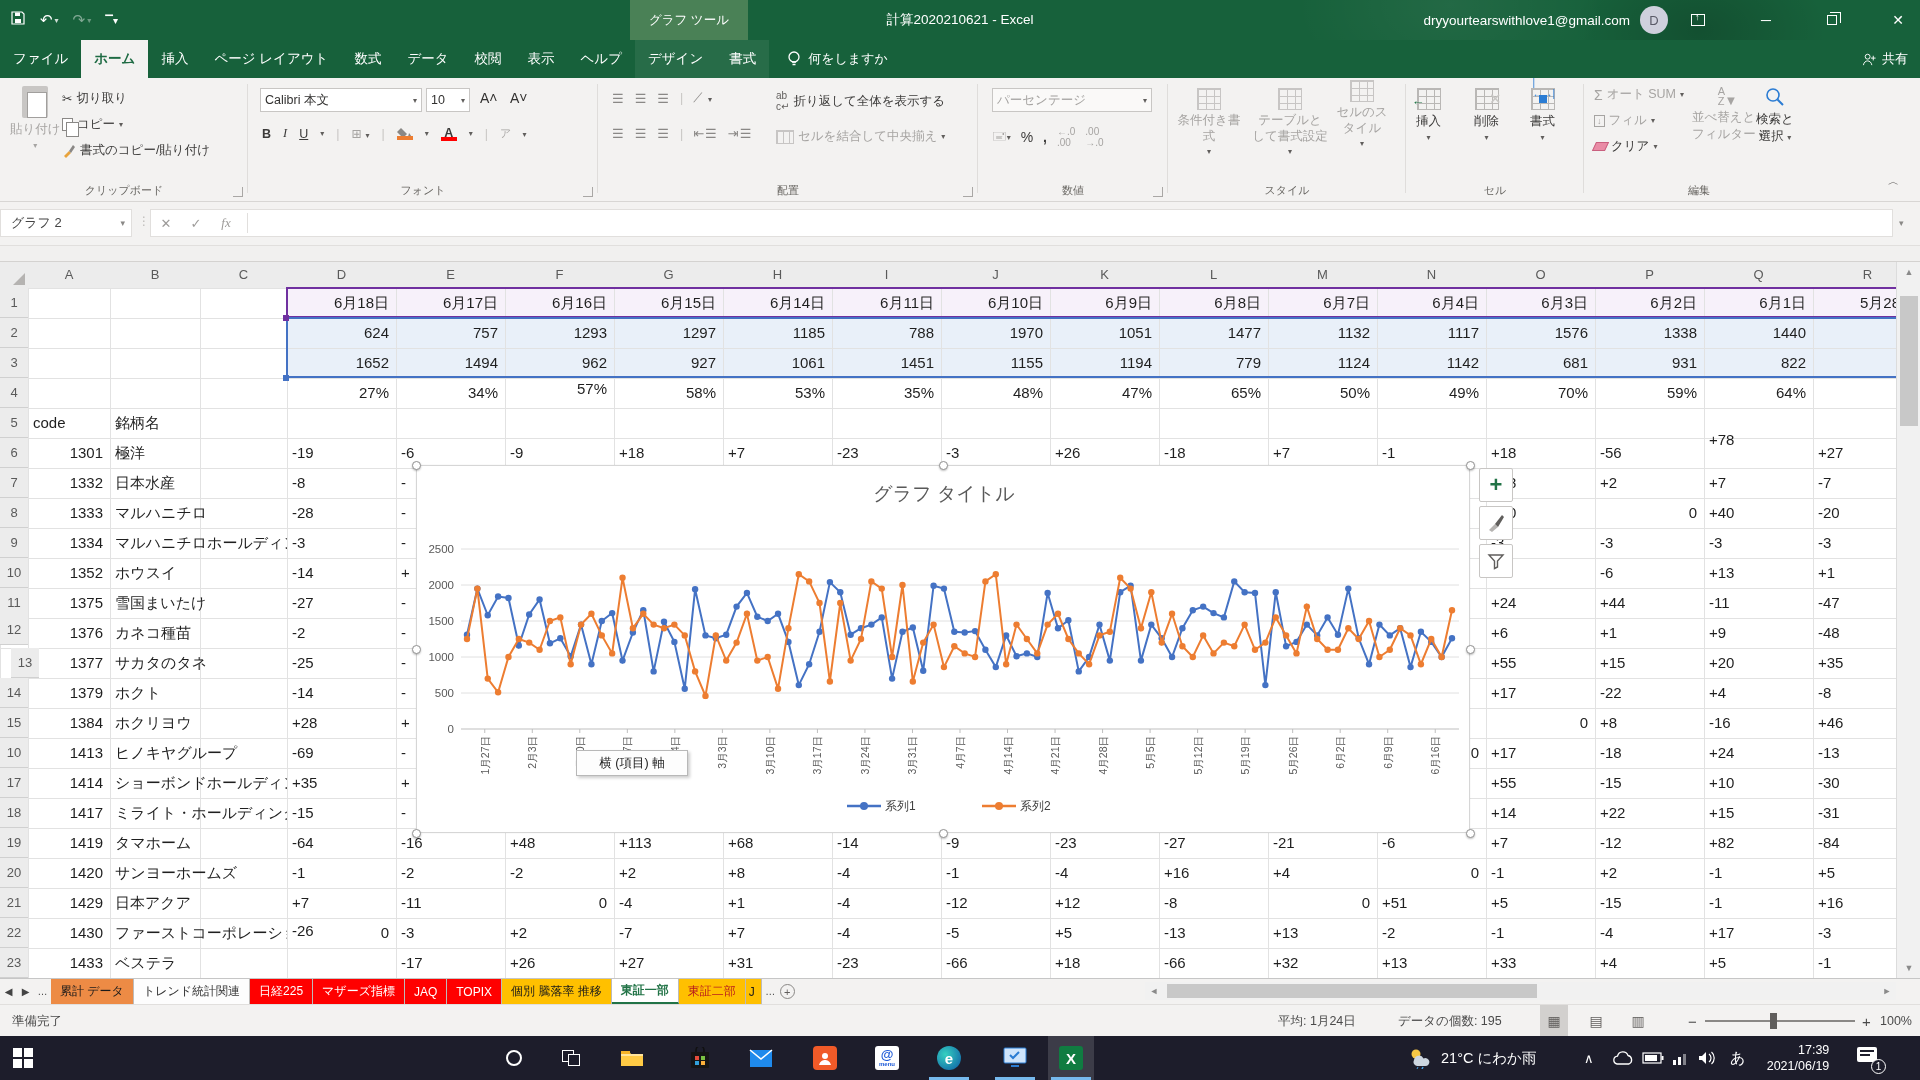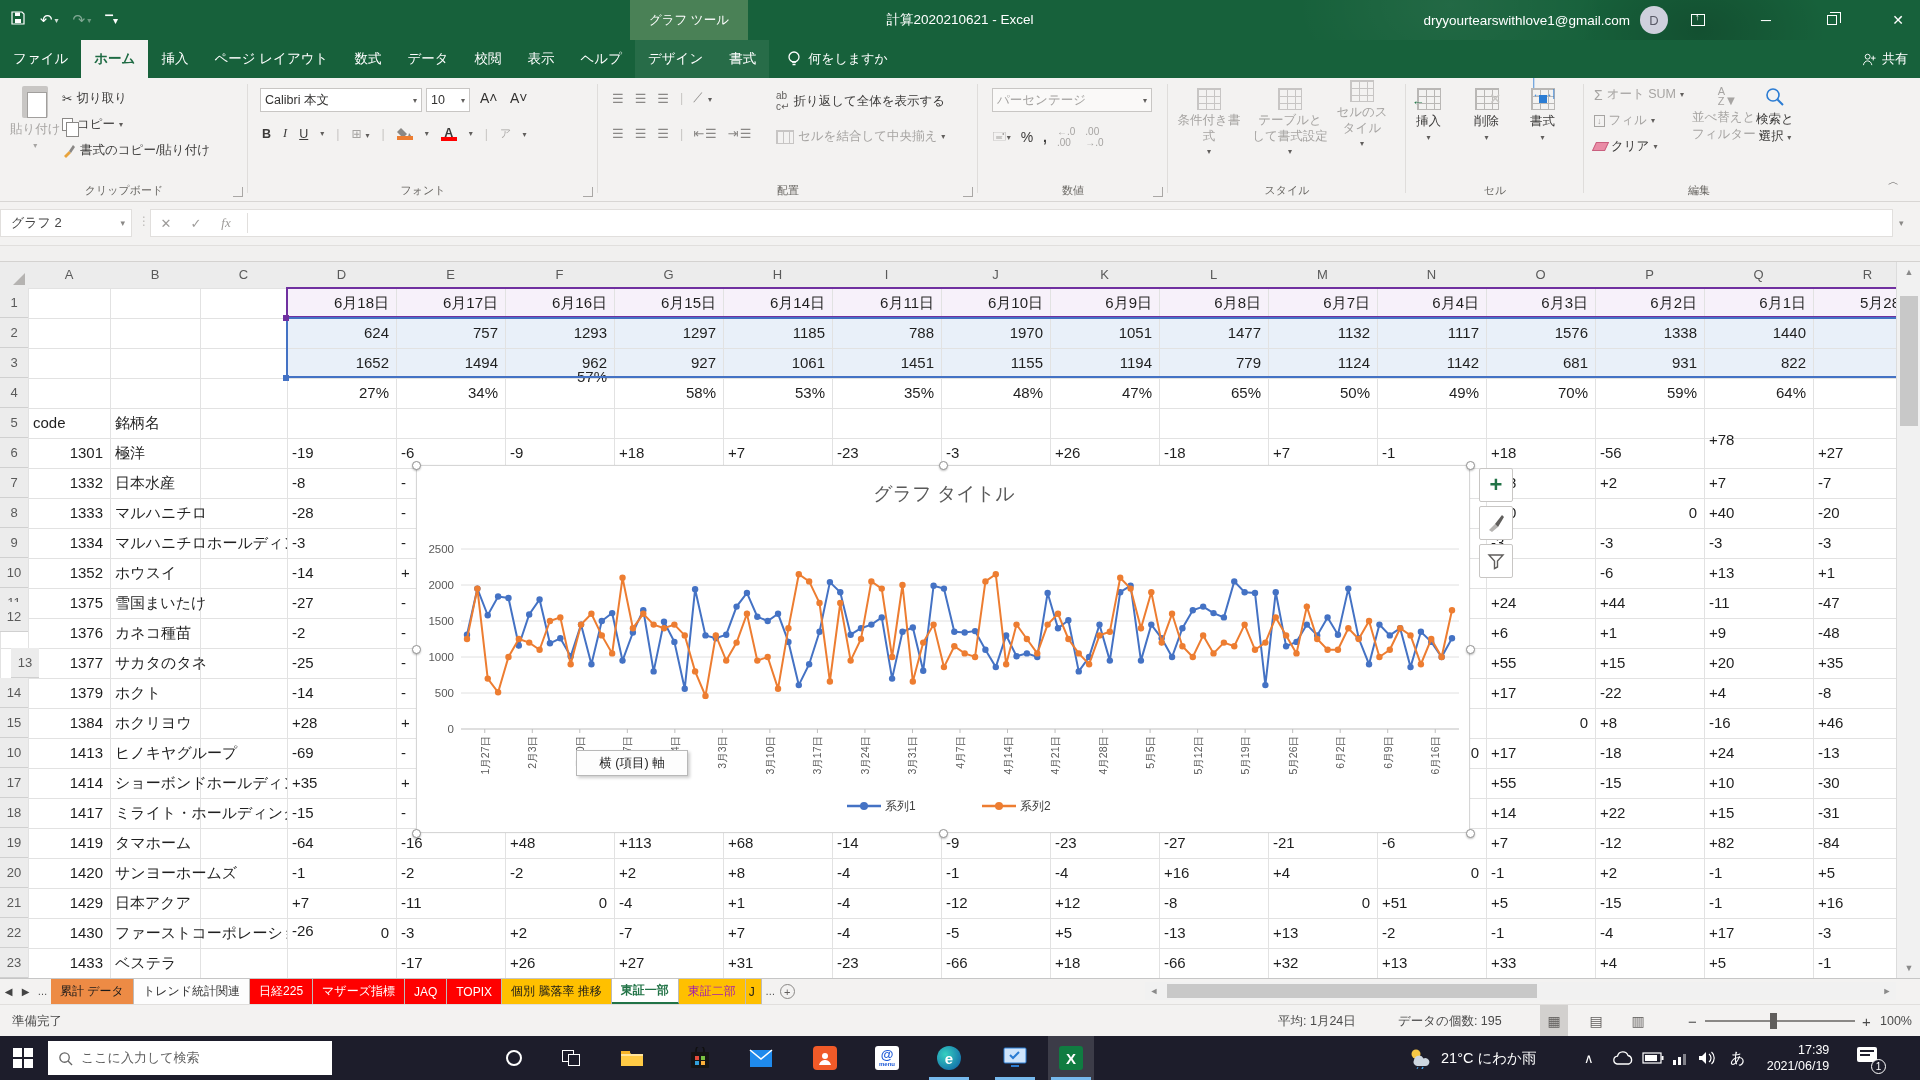--- a/index.html
+++ b/index.html
@@ -450,21 +450,21 @@
       <div class="rownum" style="left: 0px; top: 56px;">2</div>
       <div class="rownum" style="left: 0px; top: 86px;">3</div>
       <div class="rownum" style="left: 0px; top: 116px;">4</div>
       <div class="rownum" style="left: 0px; top: 146px;">5</div>
       <div class="rownum" style="left: 0px; top: 176px;">6</div>
       <div class="rownum" style="left: 0px; top: 206px;">7</div>
       <div class="rownum" style="left: 0px; top: 236px;">8</div>
       <div class="rownum" style="left: 0px; top: 266px;">9</div>
       <div class="rownum" style="left: 0px; top: 296px;">10</div>
       <div class="rownum" style="left: 0px; top: 326px;">11</div>
-      <div class="rownum" style="left: 0px; top: 340px;">12</div>
+      <div class="rownum" style="left: 0px; top: 353px;">12</div>
       <div class="rownum" style="left: 11px; top: 386px;">13</div>
       <div class="rownum" style="left: 0px; top: 416px;">14</div>
       <div class="rownum" style="left: 0px; top: 446px;">15</div>
       <div class="rownum" style="left: 0px; top: 476px;">10</div>
       <div class="rownum" style="left: 0px; top: 506px;">17</div>
       <div class="rownum" style="left: 0px; top: 536px;">18</div>
       <div class="rownum" style="left: 0px; top: 566px;">19</div>
       <div class="rownum" style="left: 0px; top: 596px;">20</div>
       <div class="rownum" style="left: 0px; top: 626px;">21</div>
       <div class="rownum" style="left: 0px; top: 656px;">22</div>
@@ -507,21 +507,21 @@
       <div class="cell ra" style="left: 941px; top: 86px; width: 109px;">1155</div>
       <div class="cell ra" style="left: 1050px; top: 86px; width: 109px;">1194</div>
       <div class="cell ra" style="left: 1159px; top: 86px; width: 109px;">779</div>
       <div class="cell ra" style="left: 1268px; top: 86px; width: 109px;">1124</div>
       <div class="cell ra" style="left: 1377px; top: 86px; width: 109px;">1142</div>
       <div class="cell ra" style="left: 1486px; top: 86px; width: 109px;">681</div>
       <div class="cell ra" style="left: 1595px; top: 86px; width: 109px;">931</div>
       <div class="cell ra" style="left: 1704px; top: 86px; width: 109px;">822</div>
       <div class="cell ra" style="left: 287px; top: 116px; width: 109px;">27%</div>
       <div class="cell ra" style="left: 396px; top: 116px; width: 109px;">34%</div>
-      <div class="cell ra" style="left: 505px; top: 100px; width: 109px; padding-left: 41px;">57%</div>
+      <div class="cell ra" style="left: 505px; top: 112px; width: 109px; padding-left: 41px;">57%</div>
       <div class="cell ra" style="left: 614px; top: 116px; width: 109px;">58%</div>
       <div class="cell ra" style="left: 723px; top: 116px; width: 109px;">53%</div>
       <div class="cell ra" style="left: 832px; top: 116px; width: 109px;">35%</div>
       <div class="cell ra" style="left: 941px; top: 116px; width: 109px;">48%</div>
       <div class="cell ra" style="left: 1050px; top: 116px; width: 109px;">47%</div>
       <div class="cell ra" style="left: 1159px; top: 116px; width: 109px;">65%</div>
       <div class="cell ra" style="left: 1268px; top: 116px; width: 109px;">50%</div>
       <div class="cell ra" style="left: 1377px; top: 116px; width: 109px;">49%</div>
       <div class="cell ra" style="left: 1486px; top: 116px; width: 109px;">70%</div>
       <div class="cell ra" style="left: 1595px; top: 116px; width: 109px;">59%</div>
@@ -1017,21 +1017,21 @@
       <div class="navarr">▶</div>
       <div class="navarr">…</div>
       <div class="stab" style="background: rgb(237, 139, 69); color: rgb(26, 26, 26);">累計 データ</div>
       <div class="stab" style="background: rgb(253, 253, 253); color: rgb(51, 51, 51);">トレンド統計関連</div>
       <div class="stab" style="background: rgb(255, 0, 0); color: rgb(255, 255, 255);">日経225</div>
       <div class="stab" style="background: rgb(255, 0, 0); color: rgb(255, 255, 255);">マザーズ指標</div>
       <div class="stab" style="background: rgb(255, 0, 0); color: rgb(255, 255, 255);">JAQ</div>
       <div class="stab" style="background: rgb(255, 0, 0); color: rgb(255, 255, 255);">TOPIX</div>
       <div class="stab" style="background: rgb(255, 192, 0); color: rgb(26, 26, 26);">個別 騰落率 推移</div>
       <div class="stab active" style="background: rgb(255, 255, 255); color: rgb(33, 115, 70);">東証一部</div>
-      <div class="stab" style="background: rgb(255, 192, 0); color: #a21caf;">東証二部</div>
+      <div class="stab" style="background: rgb(255, 192, 0); color: #b91c1c;">東証二部</div>
       <div class="stab" style="background: rgb(255, 192, 0); color: rgb(26, 26, 26); width: 16px; padding: 0px 3px; overflow: hidden;">J</div>
       <div class="navarr">…</div>
       <div class="navarr">
         <span style="width:15px;height:15px;border:1px solid #8a8886;border-radius:50%;display:flex;align-items:center;justify-content:center;font-size:11px;color:#605e5c;">+</span>
       </div>
     </div>
   <div class="abs" id="hscroll">
     <span class="scrbtn" style="left:0;width:18px;height:18px;line-height:18px;">◄</span>
     <div id="hthumb"></div>
     <span class="scrbtn" style="left:auto;right:0;width:18px;height:18px;line-height:18px;">►</span>
@@ -1053,27 +1053,20 @@
 
   <div class="abs" id="taskbar">
     <div class="tb appic" style="left:0;">
         <span class="startsq">
           <span></span>
           <span></span>
           <span></span>
           <span></span>
         </span>
       </div>
-    <div class="abs" id="tsearch">
-      <svg width="15" height="15" viewBox="0 0 16 16">
-          <circle cx="7" cy="7" r="5" fill="none" stroke="#666" stroke-width="1.4"></circle>
-          <line x1="10.7" y1="10.7" x2="15" y2="15" stroke="#666" stroke-width="1.4"></line>
-        </svg>
-      <span>ここに入力して検索</span>
-    </div>
     <div class="tb appic" style="left:491px;">
         <span style="width:16px;height:16px;border:2px solid #fff;border-radius:50%;"></span>
       </div>
     <div class="tb appic" style="left:548px;">
       <span style="position:relative;width:18px;height:16px;">
           <span style="position:absolute;left:0;top:0;width:12px;height:12px;border:1.5px solid #fff;"></span>
           <span style="position:absolute;left:6px;top:4px;width:12px;height:12px;border:1.5px solid #fff;background:#1d1d2b;"></span>
         </span>
     </div>
     <div class="tb appic" style="left:609px;">

